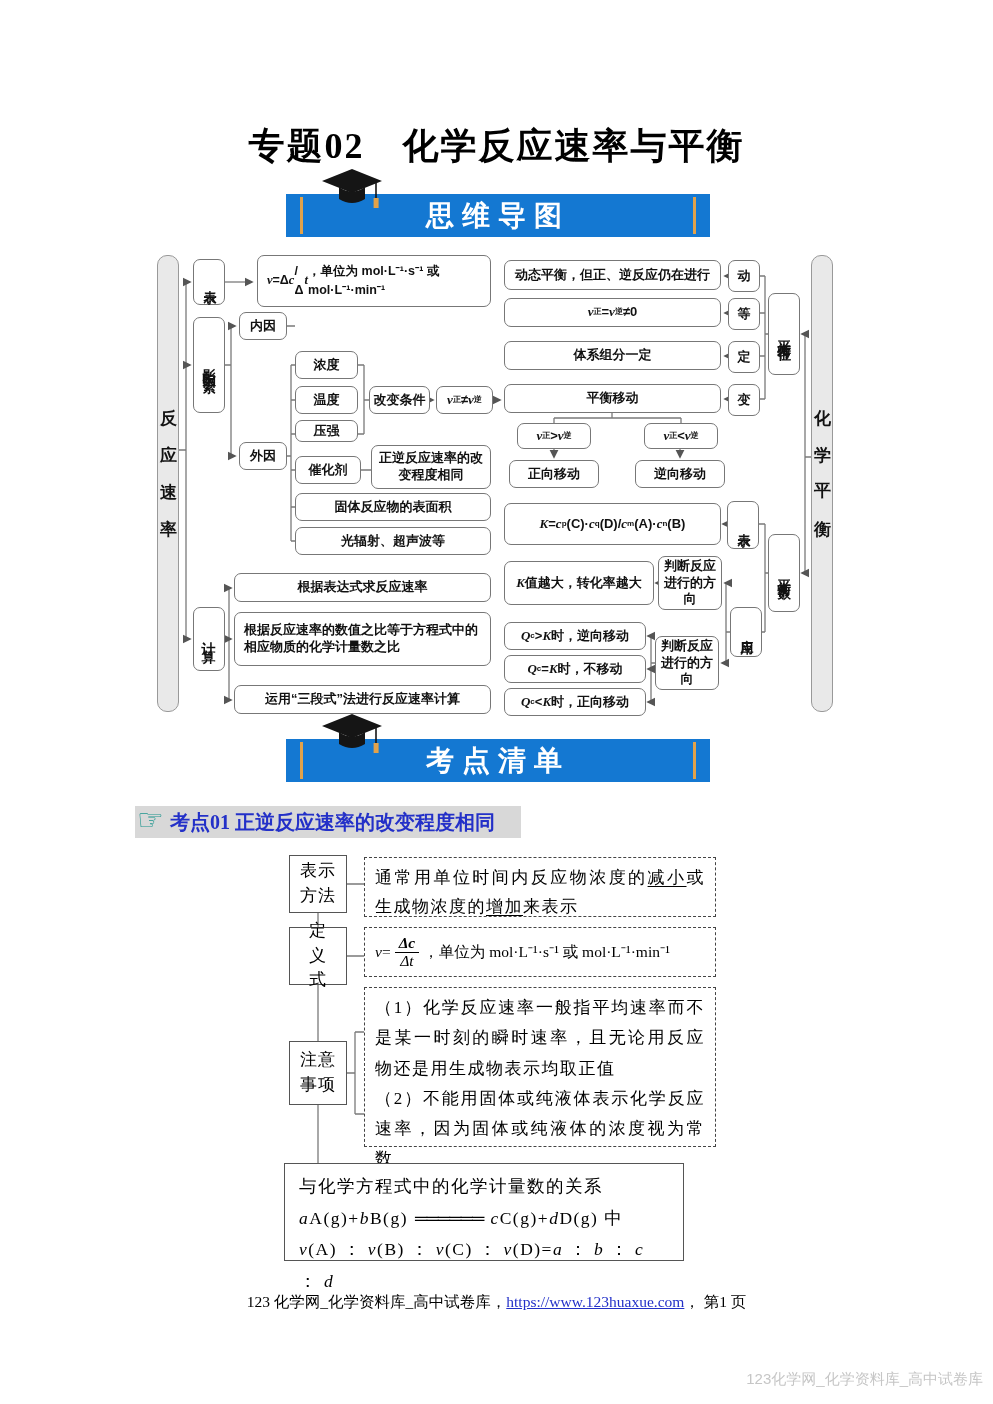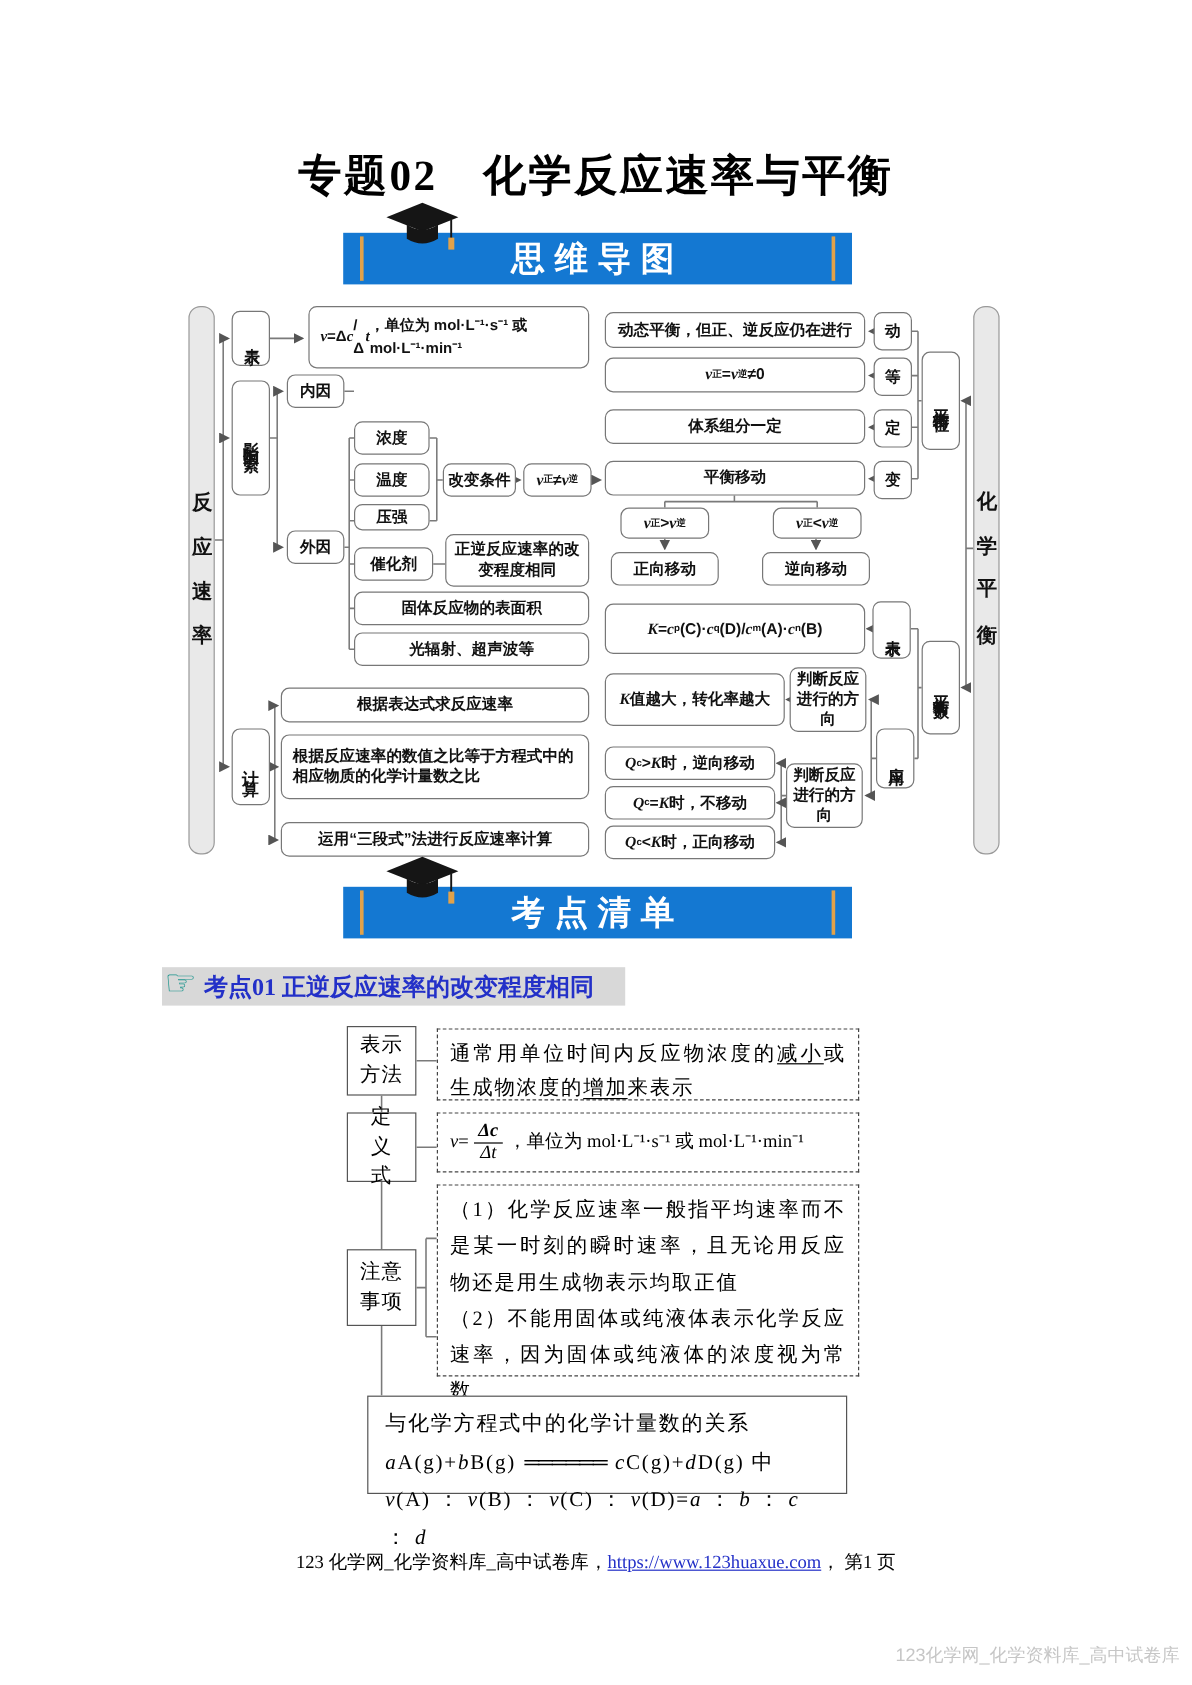--- a/index.html
+++ b/index.html
@@ -226,21 +226,21 @@
       </span>
       <span>，单位为 mol·L⁻¹·s⁻¹ 或 mol·L⁻¹·min⁻¹</span>
   </div>
 
   <div class="sq" style="left:289px;top:1041px;width:58px;height:64px;padding:2px 8px">注意事项</div>
   <div class="dashed" style="left:364px;top:987px;width:352px;height:160px;line-height:1.78">
     <div>（1）化学反应速率一般指平均速率而不是某一时刻的瞬时速率，且无论用反应物还是用生成物表示均取正值</div>
     <div>（2）不能用固体或纯液体表示化学反应速率，因为固体或纯液体的浓度视为常数</div>
   </div>
 
-  <div class="relbox" style="left:306px;top:1163px;width:400px;height:82px">
+  <div class="relbox" style="left:284px;top:1163px;width:400px;height:98px">
     <div>与化学方程式中的化学计量数的关系</div>
     <div><span class="i">a</span>A(g)+<span class="i">b</span>B(g)<span class="eq">══════</span><span class="i">c</span>C(g)+<span class="i">d</span>D(g) 中</div>
     <div><span class="i">v</span>(A) ： <span class="i">v</span>(B) ： <span class="i">v</span>(C) ： <span class="i">v</span>(D)=<span class="i">a</span> ： <span class="i">b</span> ： <span class="i">c</span> ： <span class="i">d</span></div>
   </div>
 
   <div class="footer">
     <span>123 化学网_化学资料库_高中试卷库，</span><a href="#">https://www.123huaxue.com</a><span>， 第1 页</span>
   </div>
 
   <div class="watermark">123化学网_化学资料库_高中试卷库</div>

